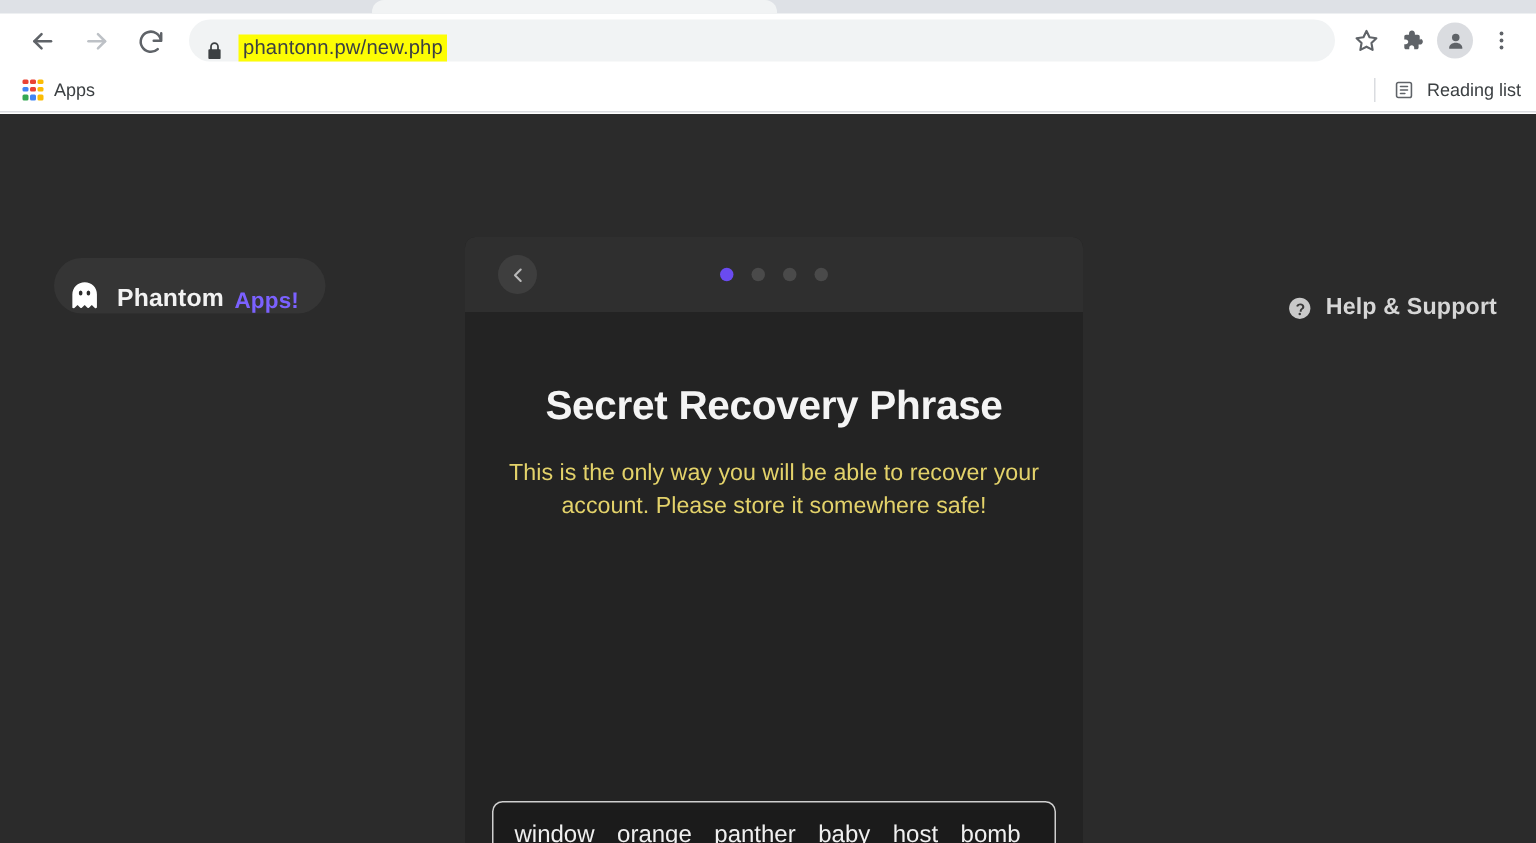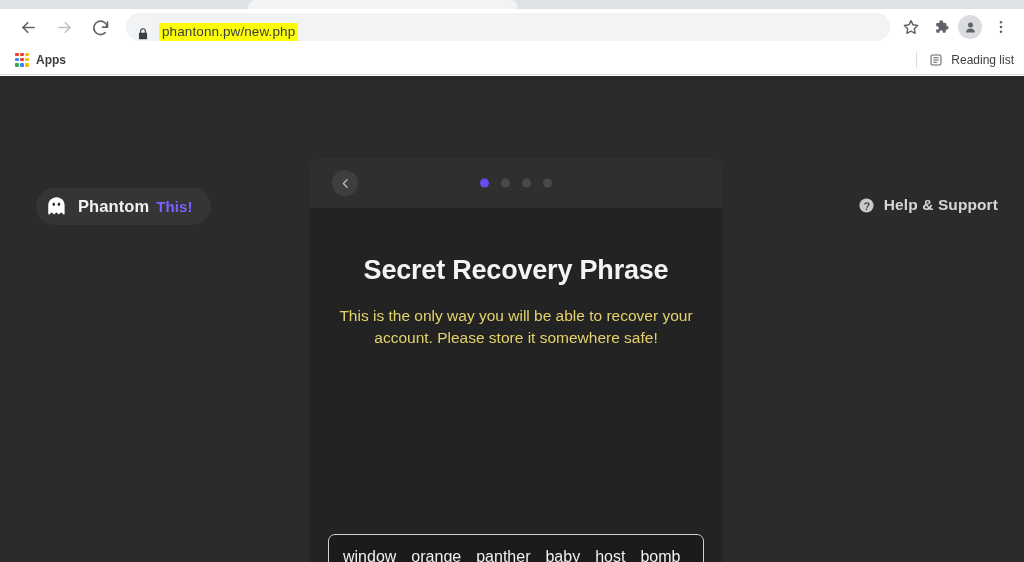--- a/index.html
+++ b/index.html
@@ -74,21 +74,20 @@
   #bookmarks-bar {
     position:absolute; left:0; top:45px; width:1024px; height:30px;
     display:flex; align-items:center;
     background:#ffffff;
     border-bottom:1px solid #dadce0;
   }
   #apps-btn {
     display:flex; align-items:center;
     margin-left:8px; padding:3px 7px;
     border-radius:4px;
-    font-weight:bold;
   }
   #apps-grid {
     width:14px; height:14px;
     display:grid;
     grid-template-columns:repeat(3,1fr);
     grid-template-rows:repeat(3,1fr);
     gap:1.5px;
     margin-right:7px; flex:none;
   }
   #apps-grid i { display:block; border-radius:1px; }
@@ -109,23 +108,23 @@
   
   #page {
     position:relative;
     width:1024px; height:486px;
     background:#2b2b2b;
     overflow:hidden;
   }
 
   
   #brand-pill {
-    position:absolute; left:36px; top:112px;
+    position:absolute; left:36px; top:96px;
     height:37px;
-    display:flex; align-items:center;
+    display:flex; align-items:flex-end;
     background:#353535;
     border-radius:19px;
     padding:0 18px 0 9px;
   }
   #ghost-icon {
     width:23px; height:23px; margin-right:10px; flex:none;
   }
   #brand-name {
     font-size:16.5px; font-weight:bold; color:#f2f2f2;
     letter-spacing:0.1px;
@@ -314,21 +313,21 @@
 
 <div id="page">
 
   <div id="brand-pill">
     <svg id="ghost-icon" viewBox="0 0 32 32">
       <path fill="#ffffff" d="M16 3C9.6 3 4.5 8 4.5 14.3V26c0 1 1.2 1.5 1.9.8l2.2-2.1c.4-.4 1-.4 1.4 0l1.9 1.9c.4.4 1 .4 1.4 0l1.9-1.9c.4-.4 1-.4 1.4 0l1.9 1.9c.4.4 1 .4 1.4 0l1.9-1.9c.4-.4 1-.4 1.4 0l2.2 2.1c.7.7 1.9.2 1.9-.8V14.3C27.5 8 22.4 3 16 3z"></path>
       <ellipse fill="#2b2b2b" cx="12.2" cy="13" rx="1.7" ry="2.4"></ellipse>
       <ellipse fill="#2b2b2b" cx="19.4" cy="13" rx="1.7" ry="2.4"></ellipse>
     </svg>
     <span id="brand-name">Phantom</span>
-    <span id="brand-beta" style="color: rgb(123, 97, 255);">This!</span>
+    <span id="brand-beta" style="color: rgb(123, 97, 255);">Apps!</span>
   </div>
 
   <div id="help-support">
     <svg id="help-icon" viewBox="0 0 24 24">
       <circle cx="12" cy="12" r="10" fill="#c9c9c9"></circle>
       <path d="M12 15.2v-.7c0-1 .5-1.6 1.3-2.2.7-.5 1-.9 1-1.6 0-.9-.7-1.5-1.8-1.5-1 0-1.8.5-2.1 1.5l-1.7-.6c.4-1.6 1.9-2.6 3.9-2.6 2.2 0 3.7 1.2 3.7 3 0 1.2-.6 2-1.6 2.7-.7.5-.9.8-.9 1.5v.5z" fill="#3a3a3a"></path>
       <circle cx="12" cy="17.4" r="1.15" fill="#3a3a3a"></circle>
     </svg>
     <span id="help-label">Help &amp; Support</span>
   </div>

